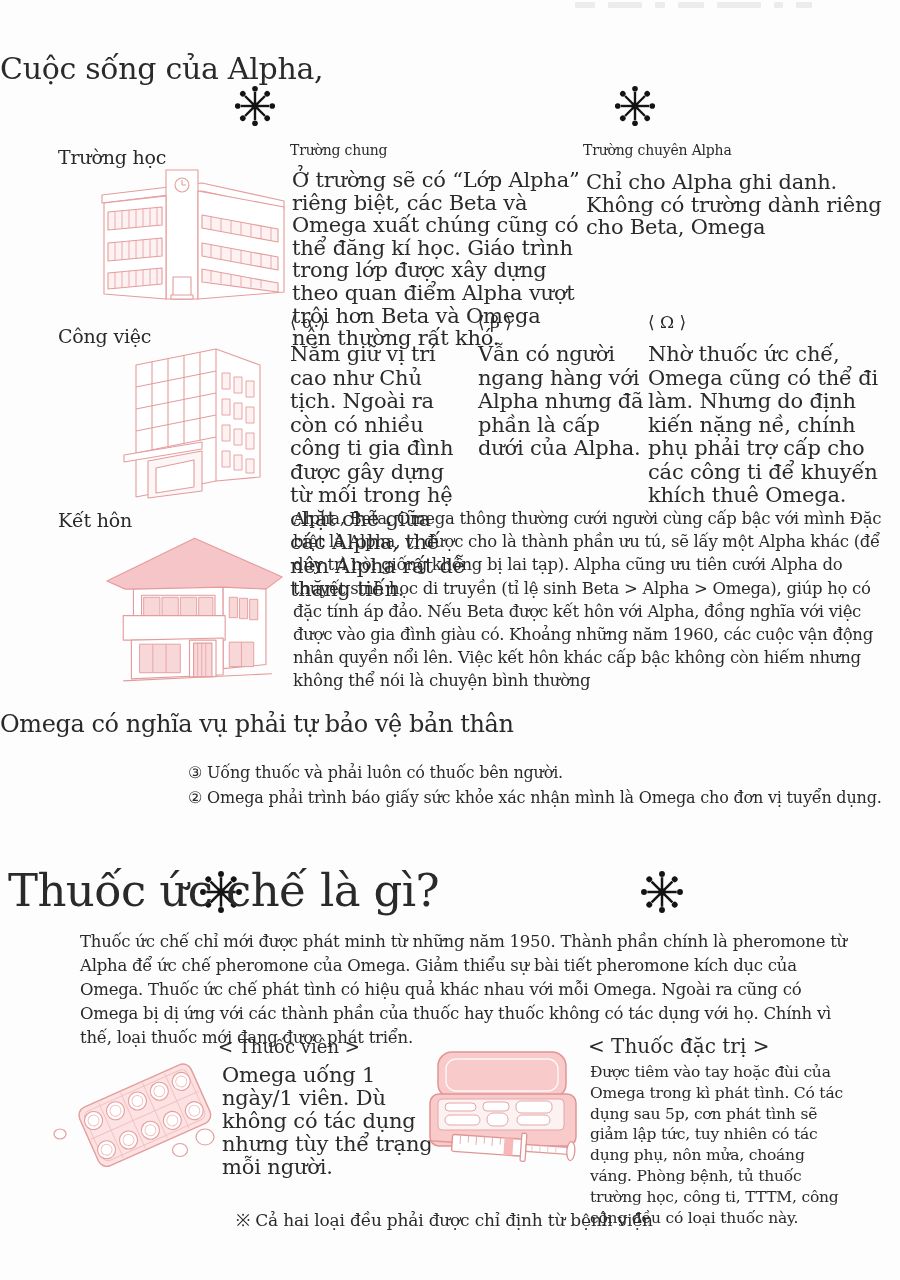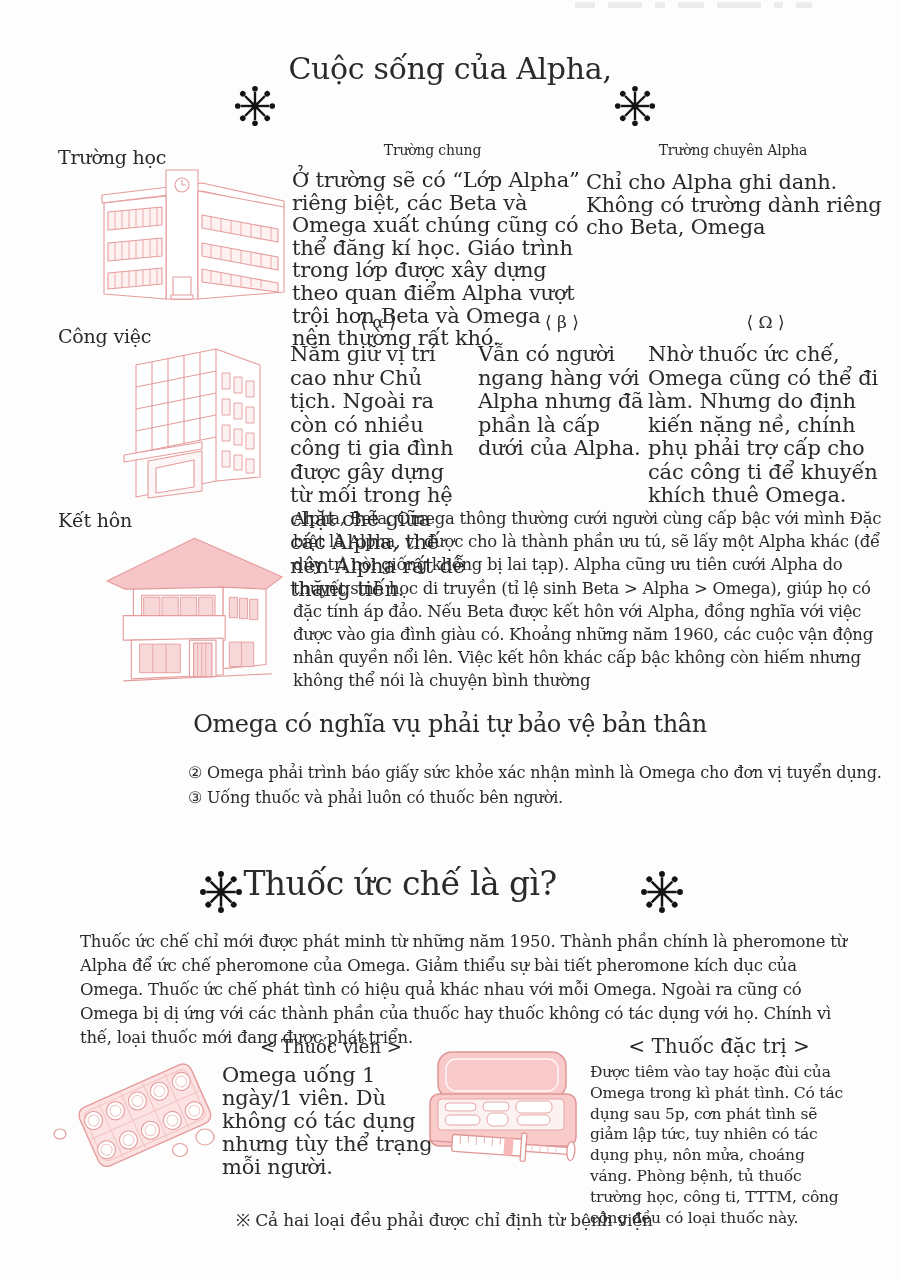--- a/index.html
+++ b/index.html
@@ -2,21 +2,21 @@
 <html><head>
 <meta charset="utf-8">
 <style>
   html,body{margin:0;padding:0}
   body{
     width:900px;height:1280px;position:relative;overflow:hidden;
     background:#fdfdfd;color:#2a2a2a;
     font-family:"DejaVu Serif","Liberation Serif",serif;
   }
   .abs{position:absolute}
-  .center{text-align:center}
+  .center{text-align:left}
 
   #artifact{left:575px;top:2px;display:flex;gap:13px;align-items:flex-start;opacity:.45}
   #artifact span{display:block;height:6px;background:#d9d9d9;border-radius:1px}
 
   #page-title{left:0;top:50px;width:900px;font-size:30px;line-height:37px;letter-spacing:-.3px}
 
   .orn{width:46px;height:46px}
   #orn-tl{left:232px;top:83px}
   #orn-tr{left:612px;top:83px}
   #orn-bl{left:197px;top:868px;width:48px;height:48px}
@@ -40,21 +40,21 @@
   #work-omega-head{left:648px;top:312px;width:235px}
   #work-alpha-text{left:290px;top:343px;width:176px;line-height:23.5px}
   #work-beta-text{left:478px;top:343px;width:168px;line-height:23.5px}
   #work-omega-text{left:648px;top:343px;width:235px;line-height:23.5px}
 
   #marriage-text{left:293px;top:507px;width:590px;font-size:16.5px;line-height:23.2px;letter-spacing:-.3px}
 
   #duty-title{left:0;top:710px;width:900px;font-size:24px;letter-spacing:-.4px}
   #duty-list{left:188px;top:760px;width:710px;font-size:16px;line-height:25.4px;letter-spacing:-.2px}
 
-  #sup-title{left:0;top:864px;width:800px;font-size:33px;letter-spacing:-.6px}
+  #sup-title{left:8px;top:864px;width:800px;font-size:45px;letter-spacing:-.6px}
   #sup-intro{left:80px;top:930px;width:772px;font-size:16.5px;line-height:24px;letter-spacing:-.25px}
 
   #pill-title{left:218px;top:1036px;width:226px;font-size:18px}
   #pill-text{left:222px;top:1064px;width:222px;line-height:23px}
   #special-title{left:588px;top:1034px;width:262px;font-size:20px}
   #special-text{left:590px;top:1062px;width:258px;font-size:15.5px;line-height:20.8px;letter-spacing:-.2px}
 
   #note{left:236px;top:1208px;font-size:17px;letter-spacing:-.2px}
 
   svg{display:block}
@@ -229,22 +229,22 @@
     <rect x="99" y="111" width="18" height="33" fill="#f8d7d9"></rect>
     <path d="M103 111 V144 M107 111 V144 M111 111 V144" fill="none" stroke-width=".7"></path>
     <path d="M30 148 L176 141" fill="none"></path>
   </g>
 </svg>
 
 <div class="abs" id="marriage-text">Alpha, Beta, Omega thông thường cưới người cùng cấp bậc với mình Đặc biệt là Alpha, vì được cho là thành phần ưu tú, sẽ lấy một Alpha khác (để duy trì nòi giống không bị lai tạp). Alpha cũng ưu tiên cưới Alpha do thuyết sinh học di truyền (tỉ lệ sinh Beta &gt; Alpha &gt; Omega), giúp họ có đặc tính áp đảo. Nếu Beta được kết hôn với Alpha, đồng nghĩa với việc được vào gia đình giàu có. Khoảng những năm 1960, các cuộc vận động nhân quyền nổi lên. Việc kết hôn khác cấp bậc không còn hiếm nhưng không thể nói là chuyện bình thường</div>
 
 <div class="abs center" id="duty-title">Omega có nghĩa vụ phải tự bảo vệ bản thân</div>
 <div class="abs" id="duty-list">
+  <div>③ Uống thuốc và phải luôn có thuốc bên người.</div>
   <div>② Omega phải trình báo giấy sức khỏe xác nhận mình là Omega cho đơn vị tuyển dụng.</div>
-  <div>③ Uống thuốc và phải luôn có thuốc bên người.</div>
 </div>
 
 <svg class="abs orn" id="orn-bl" viewBox="0 0 44 44">
   <g stroke="#141414" stroke-width="2.3" fill="#141414">
     <g>
         <line x1="22" y1="8.5" x2="22" y2="35.5"></line>
         <circle cx="22" cy="5.5" r="2.7" stroke="none"></circle>
         <circle cx="22" cy="38.5" r="2.7" stroke="none"></circle>
       </g>
     <g transform="rotate(45 22 22)">

